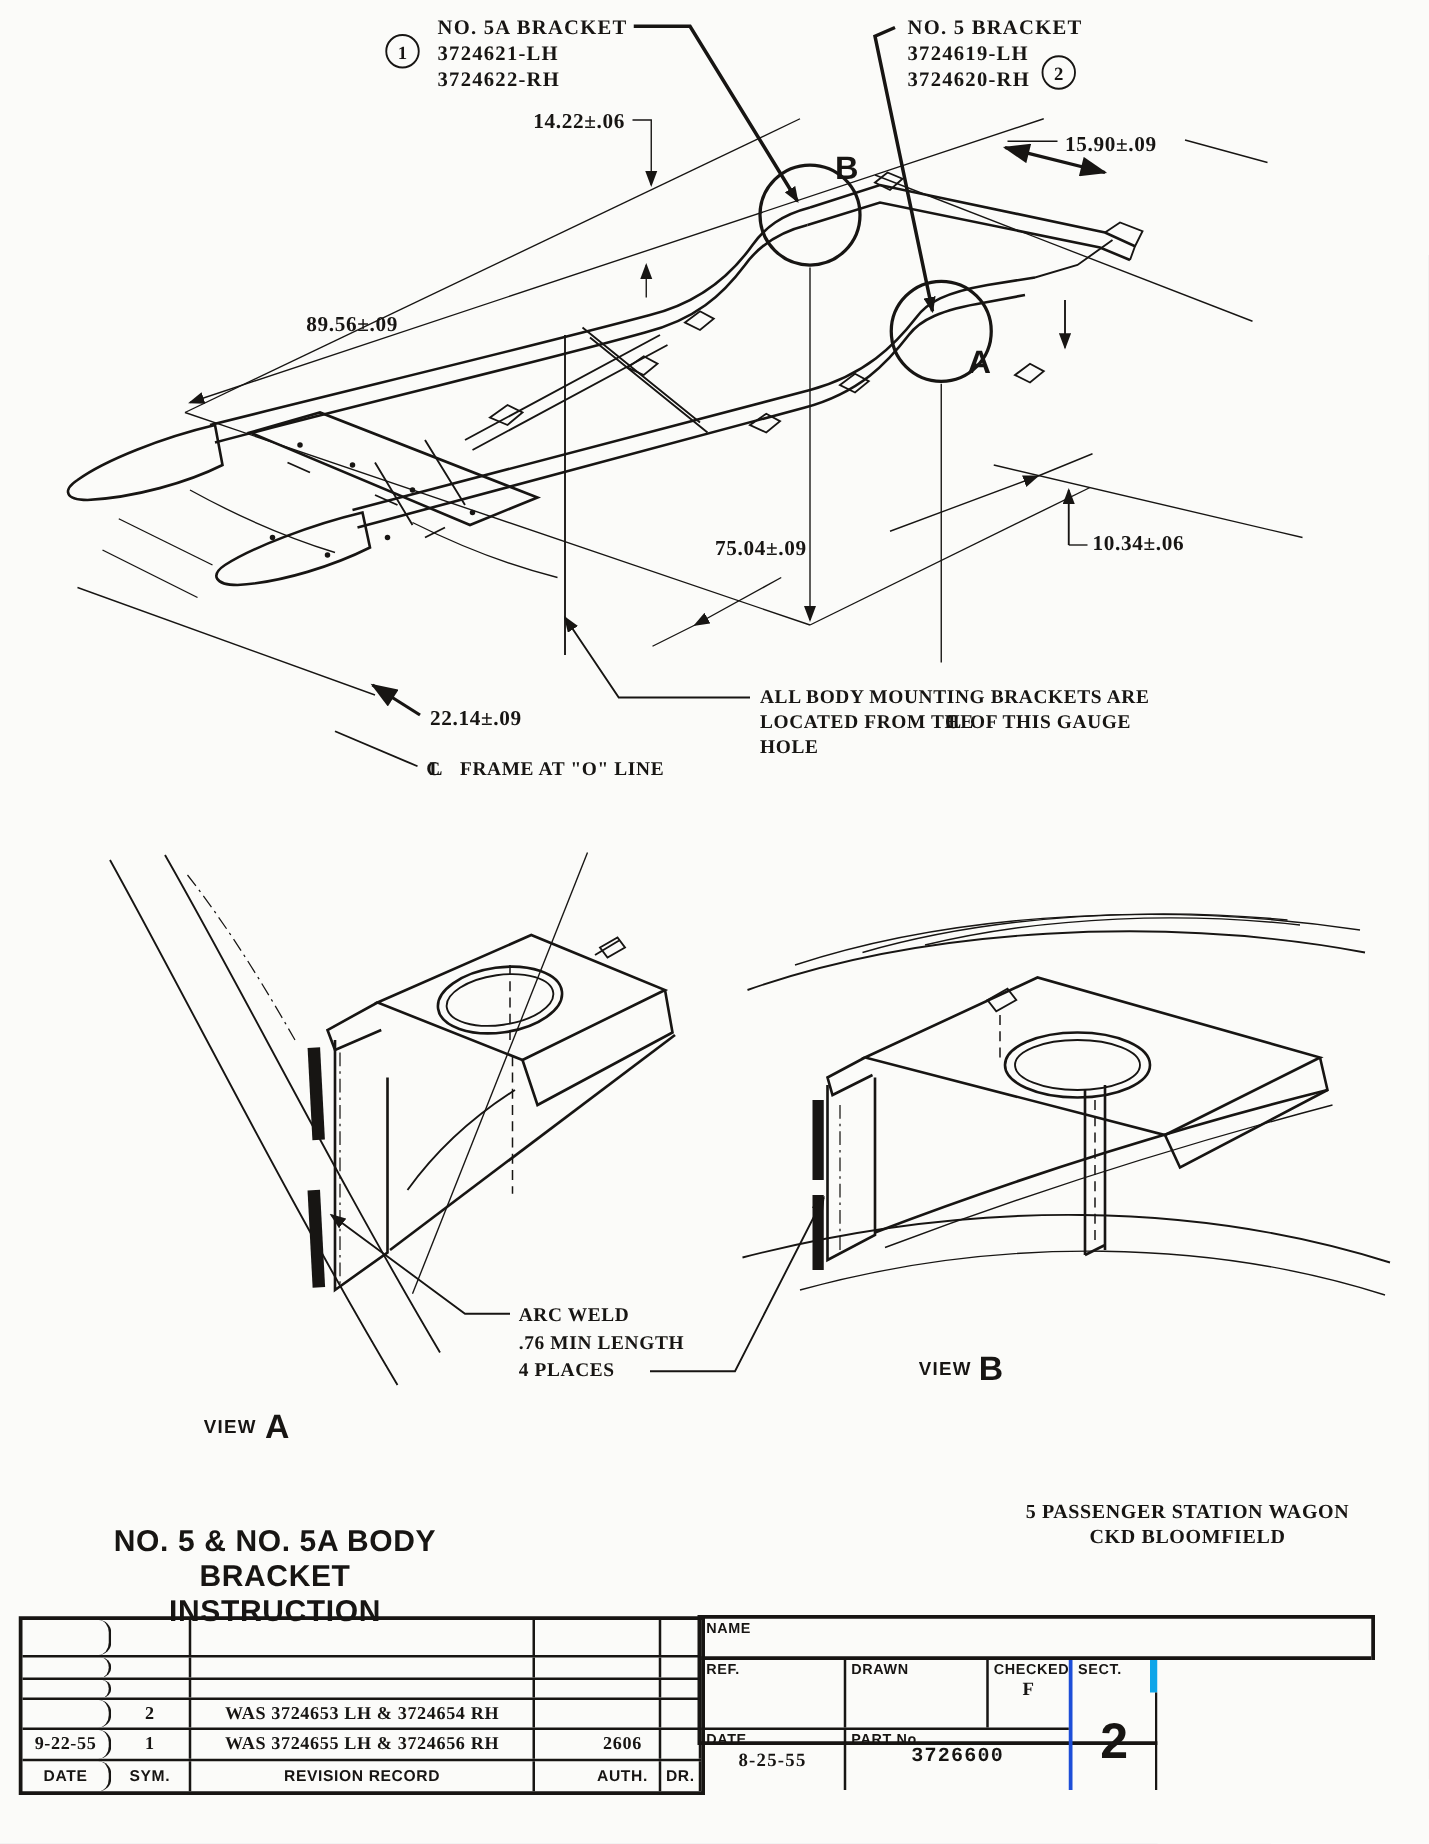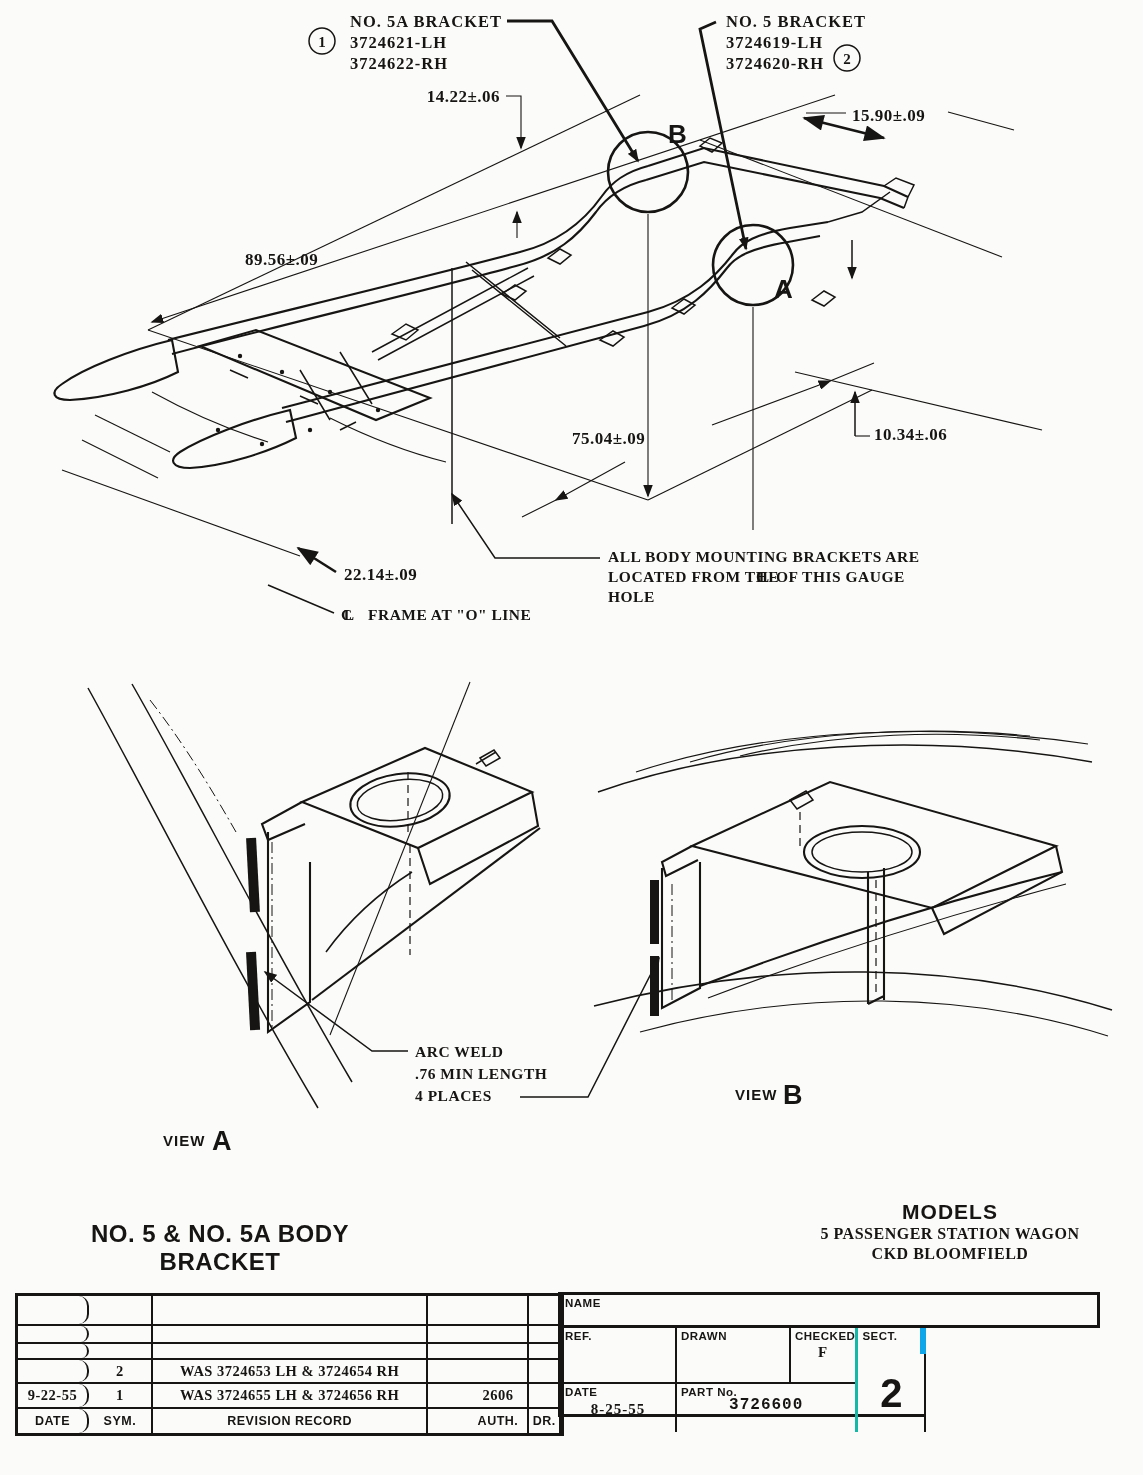--- a/index.html
+++ b/index.html
@@ -35,28 +35,28 @@
   .rev{position:absolute;left:15px;top:1293px;width:543px;border:3px solid #171513;}
   .rev .rrow{display:flex;border-top:2px solid #171513;}
   .rev .rrow:first-child{border-top:none;}
   .rev .rcell{border-right:2px solid #171513;display:flex;align-items:center;justify-content:center;
               overflow:hidden;}
   .rev .rcell:last-child{border-right:none;}
   .c-date{width:70px;border-radius:10px;}.c-sym{width:63px;}.c-rec{width:278px;}.c-auth{width:60px;margin-left:40px;}.c-dr{width:30px;}.c-ck{flex:1;}
   .rev .hdr{font-weight:bold;font-size:12.5px;letter-spacing:0.5px;}
   .rev .val{font-family:"Liberation Serif","DejaVu Serif",serif;font-weight:bold;font-size:14.5px;letter-spacing:0.5px;}
   
-  .tb{position:absolute;left:558px;top:1292px;width:542px;height:125px;border:3px solid #171513;
+  .tb{position:absolute;left:558px;top:1292px;width:542px;height:104px;border:3px solid #171513;
       box-sizing:border-box;}
   .tb .lbl{font-weight:bold;font-size:11.5px;letter-spacing:0.5px;padding:2px 0 0 4px;}
   .tb-name{height:33px;border-bottom:3px solid #171513;display:flex;box-sizing:border-box;}
   .tb-name .nv{flex:1;display:flex;align-items:center;justify-content:center;font-weight:bold;
                font-size:15.5px;letter-spacing:1.5px;}
   .tb-low{display:flex;height:104px;}
-  .tb-left{width:358px;border-right:3px solid #14b8a6;box-sizing:border-box;}
+  .tb-left{width:358px;border-right:3px solid #1d4ed8;box-sizing:border-box;}
   .tb-r2{display:flex;height:56px;border-bottom:2px solid #171513;box-sizing:border-box;}
   .tb-r3{display:flex;height:48px;box-sizing:border-box;}
   .tb-cell{border-right:2px solid #171513;box-sizing:border-box;position:relative;}
   .tb-cell:last-child{border-right:none;}
   .w-ref{width:116px;}.w-drawn{width:114px;}.w-chk{flex:1;}
   .w-date{width:116px;}.w-part{flex:1;}
   .tb-val{font-family:"Liberation Serif","DejaVu Serif",serif;font-weight:bold;font-size:15px;
           text-align:center;letter-spacing:1px;}
   .tb-right{flex:1;display:flex;flex-direction:column;}
   .tb-rh{display:flex;height:26px;}
@@ -258,24 +258,24 @@
     <text x="415" y="1057" class="t-note">ARC WELD</text>
     <text x="415" y="1079" class="t-note">.76 MIN LENGTH</text>
     <text x="415" y="1101" class="t-note">4 PLACES</text>
     <path d="M408,1051 H372 L265,972" class="ln2" marker-end="url(#ar)"></path>
     <path d="M520,1097 H588 L659,958" class="ln2" marker-end="url(#ar)"></path>
   </g>
 </svg>
 
 <div class="main-title">
   <div>NO. 5 &amp; NO. 5A BODY BRACKET</div>
+  <div>INSTRUCTION</div>
 </div>
 
 <div class="models">
-  <div class="m1">MODELS</div>
   <div class="m2">5 PASSENGER STATION WAGON</div>
   <div class="m3">CKD BLOOMFIELD</div>
 </div>
 
 <div class="rev">
   <div class="rrow" style="height:28px;">
     <div class="rcell c-date"></div>
     <div class="rcell c-sym"></div>
     <div class="rcell c-rec"></div>
     <div class="rcell c-auth"></div>

